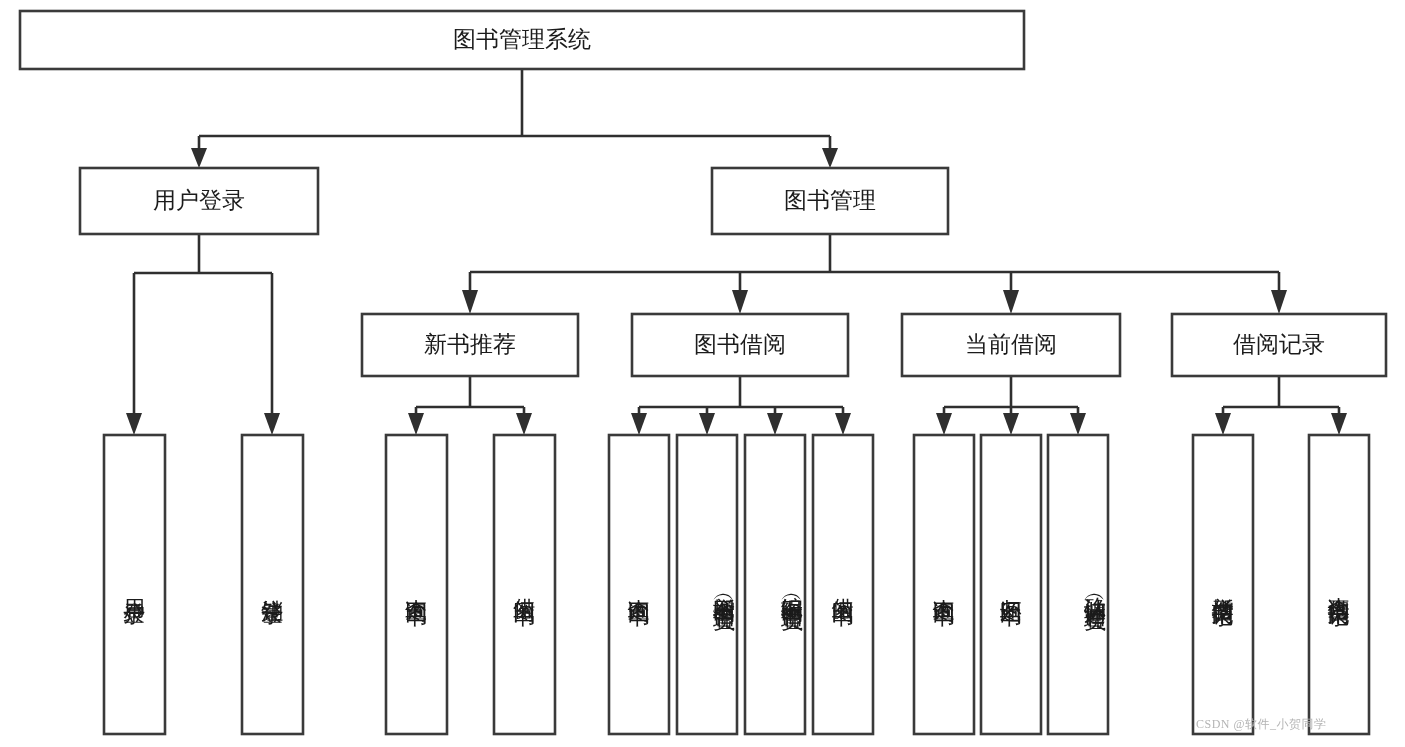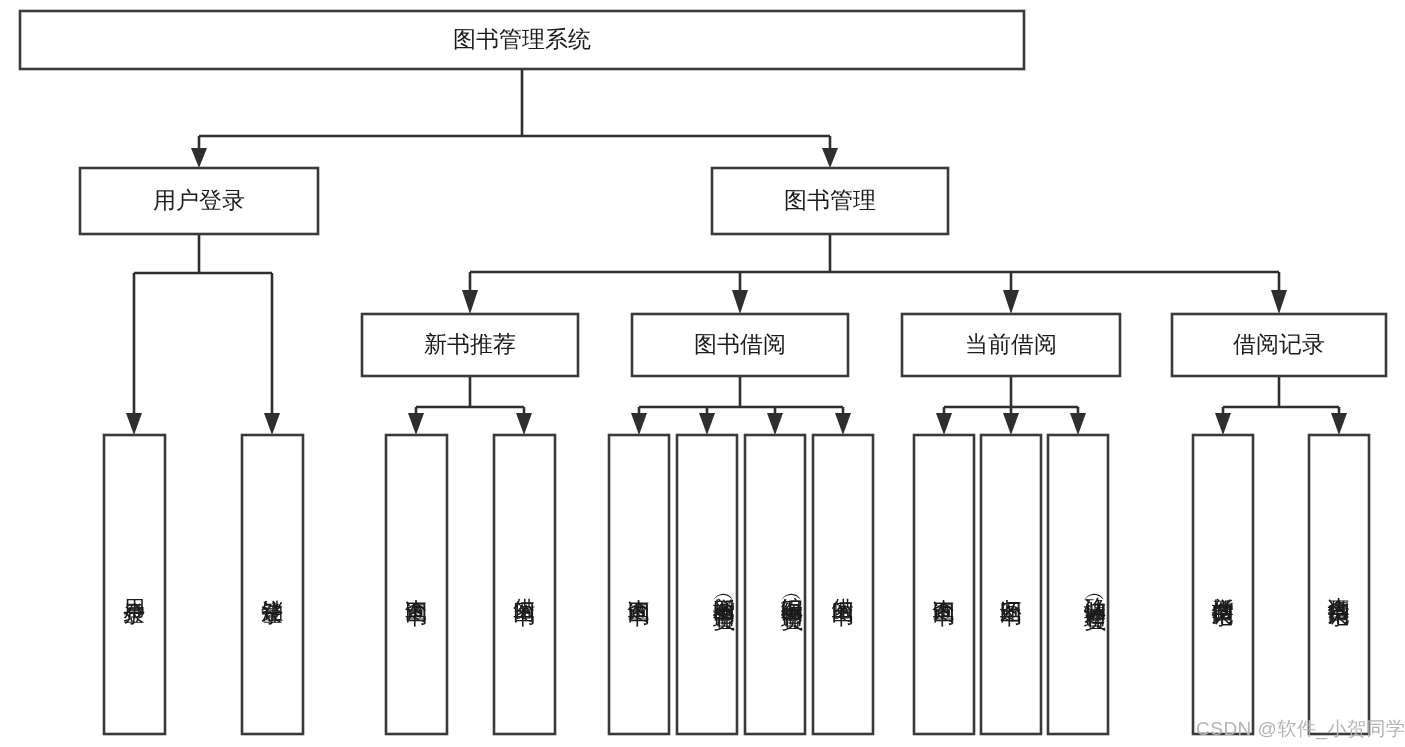--- a/index.html
+++ b/index.html
@@ -60,22 +60,22 @@
     display: flex;
     align-items: center;
     justify-content: center;
     text-align: center;
     white-space: nowrap;
     box-sizing: border-box;
     pointer-events: none;
   }
   .watermark {
     position: absolute;
-    font-family: Liberation Sans, sans-serif;
-    font-size: 19px;
+    font-family: Liberation Serif, serif;
+    font-size: 12px;
     color: #b4b4b4;
     white-space: nowrap;
     letter-spacing: 0.5px;
   }
 </style>
 </head>
 <body>
 
 <div id="diagram-root">
 

